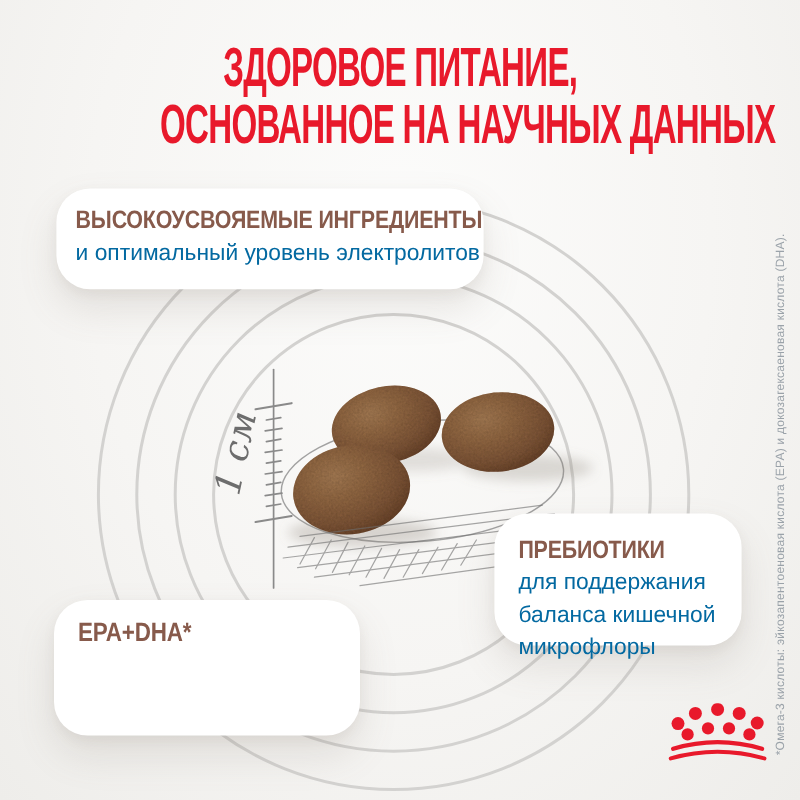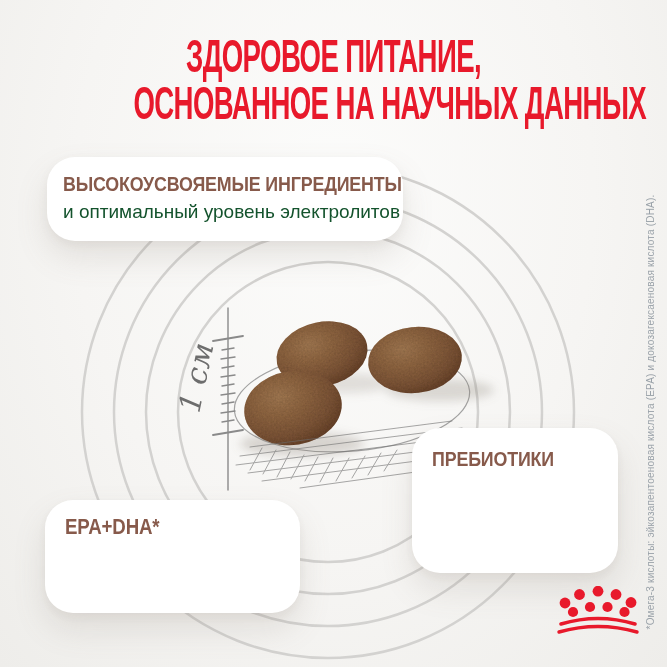--- a/index.html
+++ b/index.html
@@ -20,24 +20,24 @@
   .callout{
     position:absolute;background:#ffffff;border-radius:28px;z-index:2;
     box-shadow:0 16px 32px rgba(124,112,100,0.16), 0 4px 10px rgba(124,112,100,0.08);
     box-sizing:border-box;
   }
   .callout .title{
     color:#875a4b;font-weight:bold;font-size:21px;line-height:27px;
     letter-spacing:-0.2px;white-space:nowrap;
     transform:scaleX(0.85);transform-origin:left center;
   }
-  .callout .body{color:#14532d;font-size:19px;line-height:27px;}
+  .callout .body{color:#0369a1;font-size:19px;line-height:27px;}
   .callout-1{left:47px;top:157px;width:356px;height:84px;padding:13px 15px 0 16px;}
   .callout-1 .body{white-space:nowrap;line-height:29px;}
-  .callout-2{left:412px;top:428px;width:206px;height:145px;padding:17px 0 0 20px;}
+  .callout-2{left:412px;top:428px;width:206px;height:110px;padding:17px 0 0 20px;}
   .callout-3{left:45px;top:500px;width:255px;height:113px;padding:13px 0 0 20px;}
   .callout-3 .title{font-size:22px;}
   .footnote{
     position:absolute;left:402px;top:405px;width:500px;height:14px;z-index:2;
     transform:rotate(-90deg);transform-origin:50% 50%;
     text-align:center;font-size:10px;letter-spacing:0.2px;color:#9aa2a9;white-space:nowrap;
   }
   .crown{position:absolute;left:552px;top:586px;z-index:2;}
 </style>
 </head>
@@ -124,20 +124,21 @@
   <div>ОСНОВАННОЕ НА НАУЧНЫХ ДАННЫХ</div>
 </div>
 
 <div class="callout callout-1">
   <div class="title">ВЫСОКОУСВОЯЕМЫЕ ИНГРЕДИЕНТЫ</div>
   <div class="body">и оптимальный уровень электролитов</div>
 </div>
 
 <div class="callout callout-2">
   <div class="title">ПРЕБИОТИКИ</div>
+  <div class="body">для поддержания баланса кишечной микрофлоры</div>
 </div>
 
 <div class="callout callout-3">
   <div class="title">EPA+DHA*</div>
 </div>
 
 <div class="footnote">*Омега-3 кислоты: эйкозапентоеновая кислота (EPA) и докозагексаеновая кислота (DHA).</div>
 
 <svg class="crown" width="88" height="52" viewBox="0 0 88 52">
   <g fill="#e8192b">

